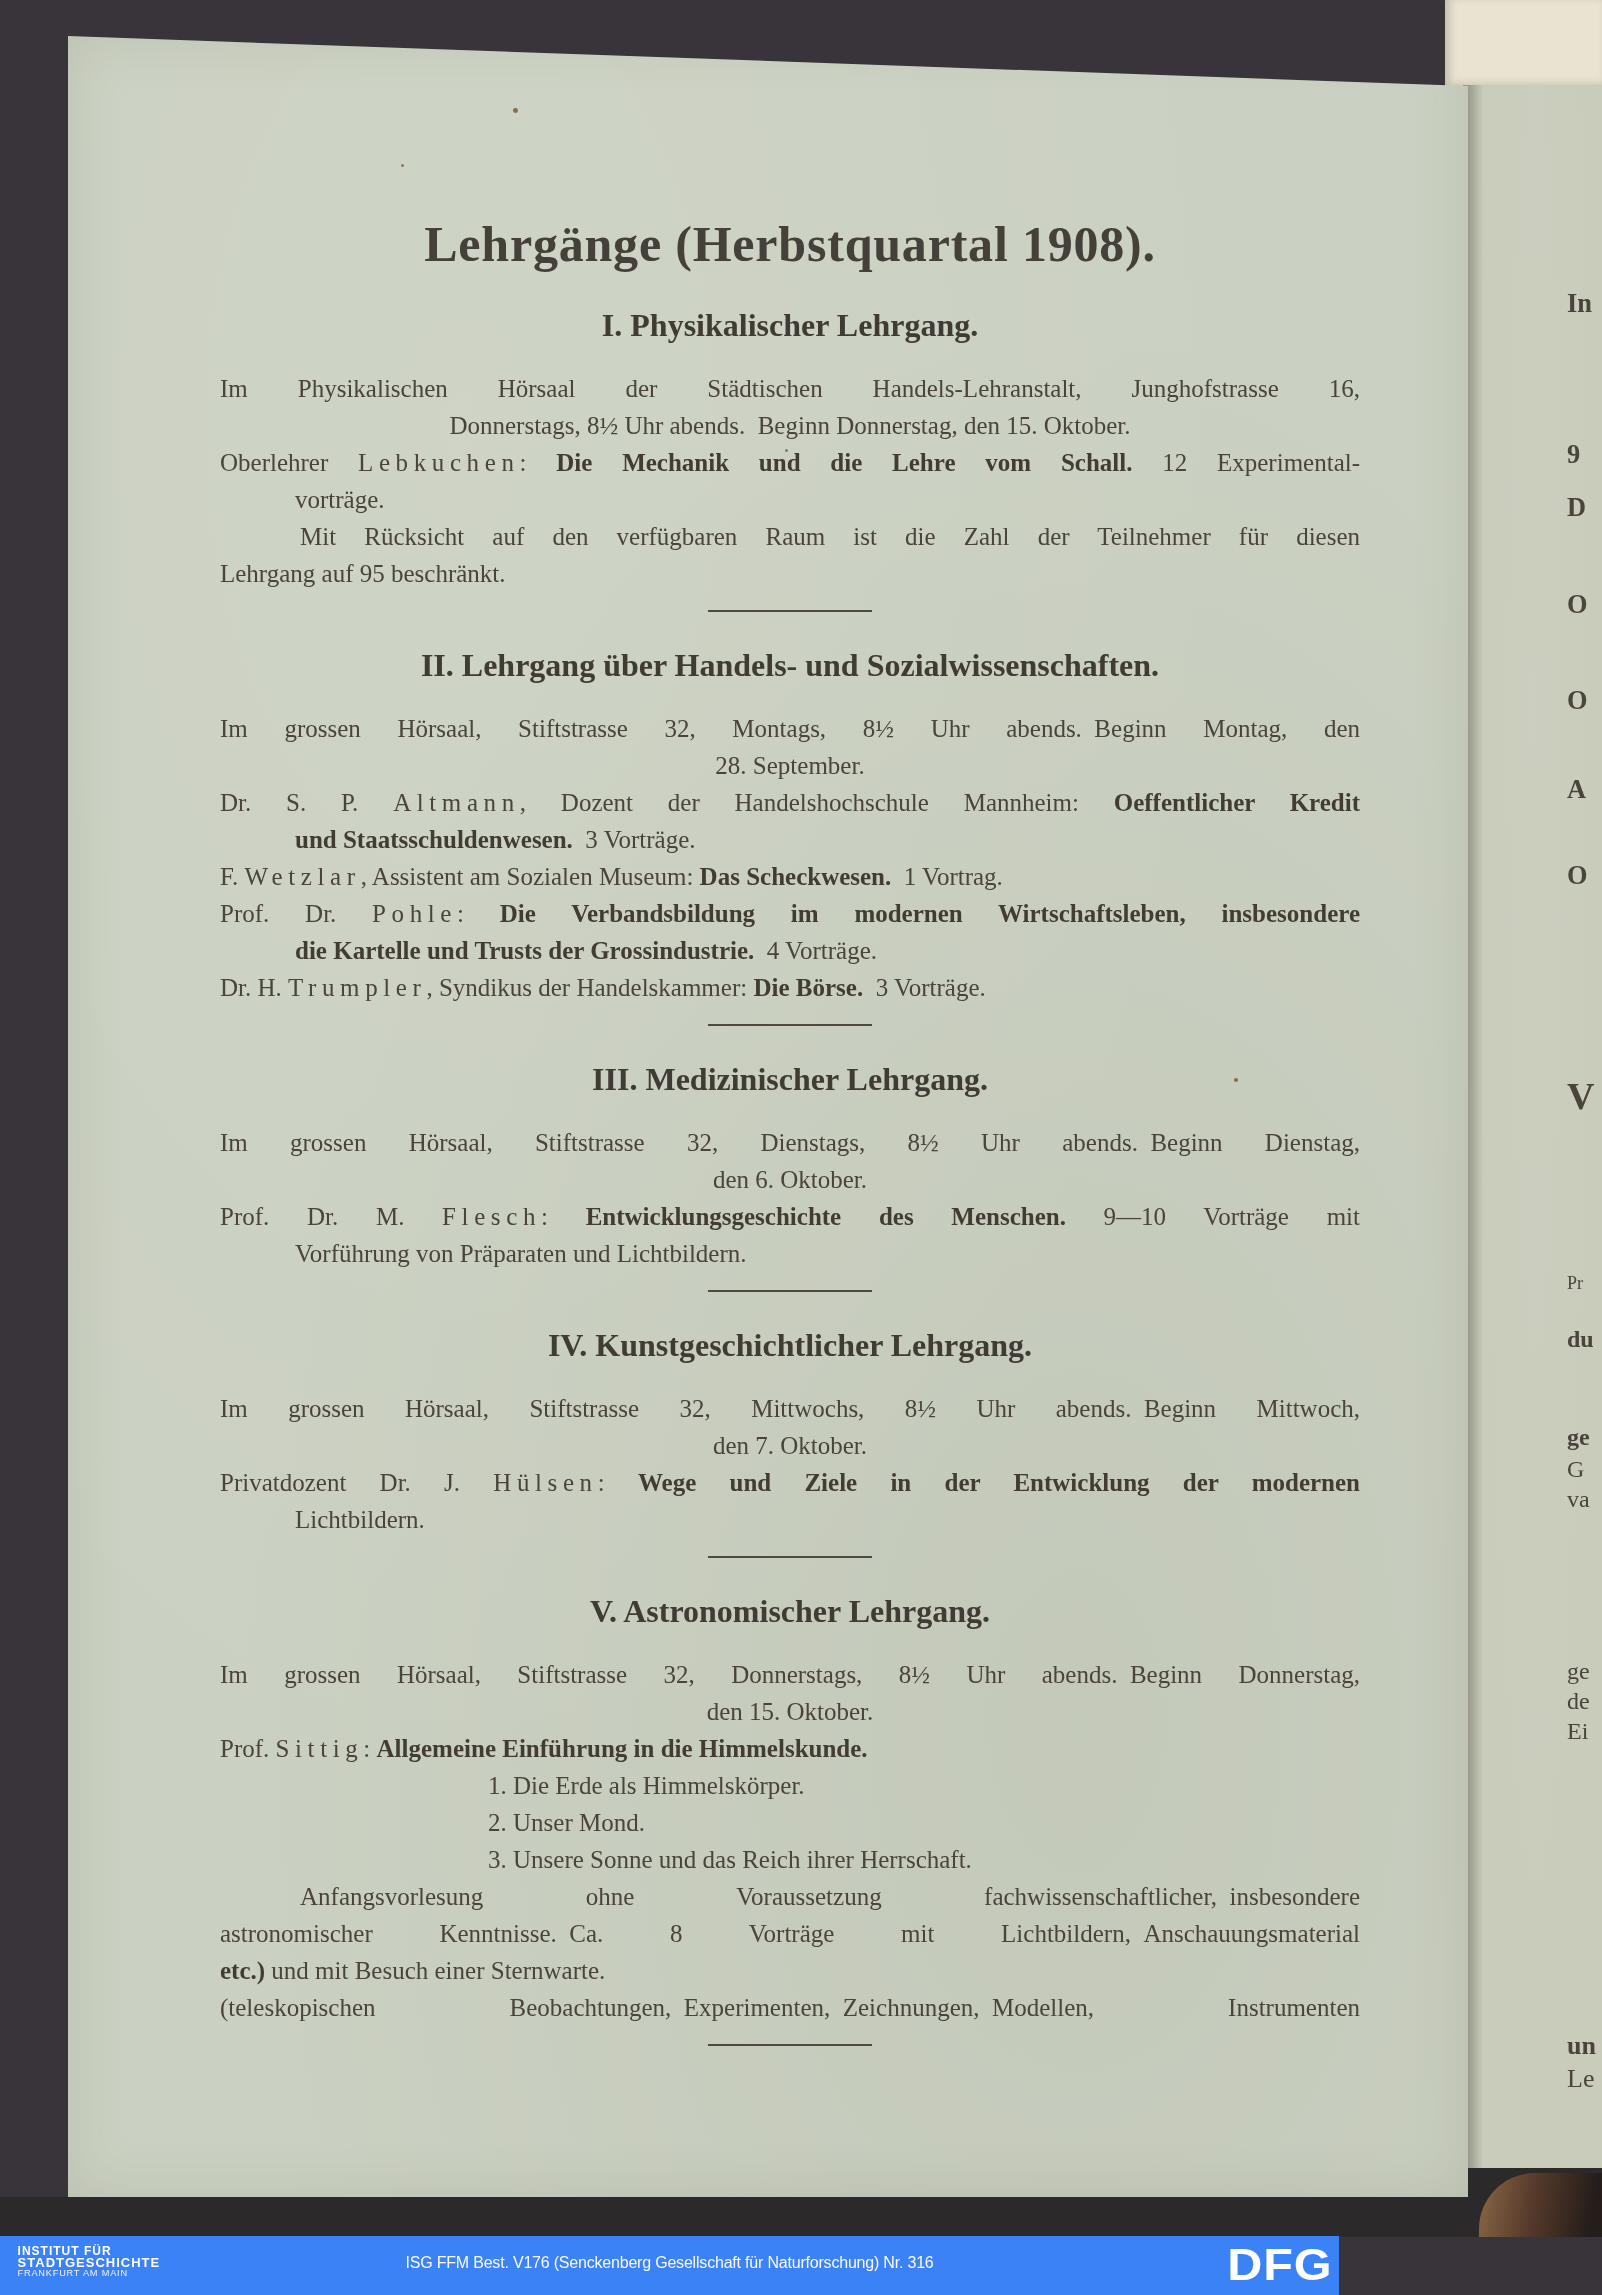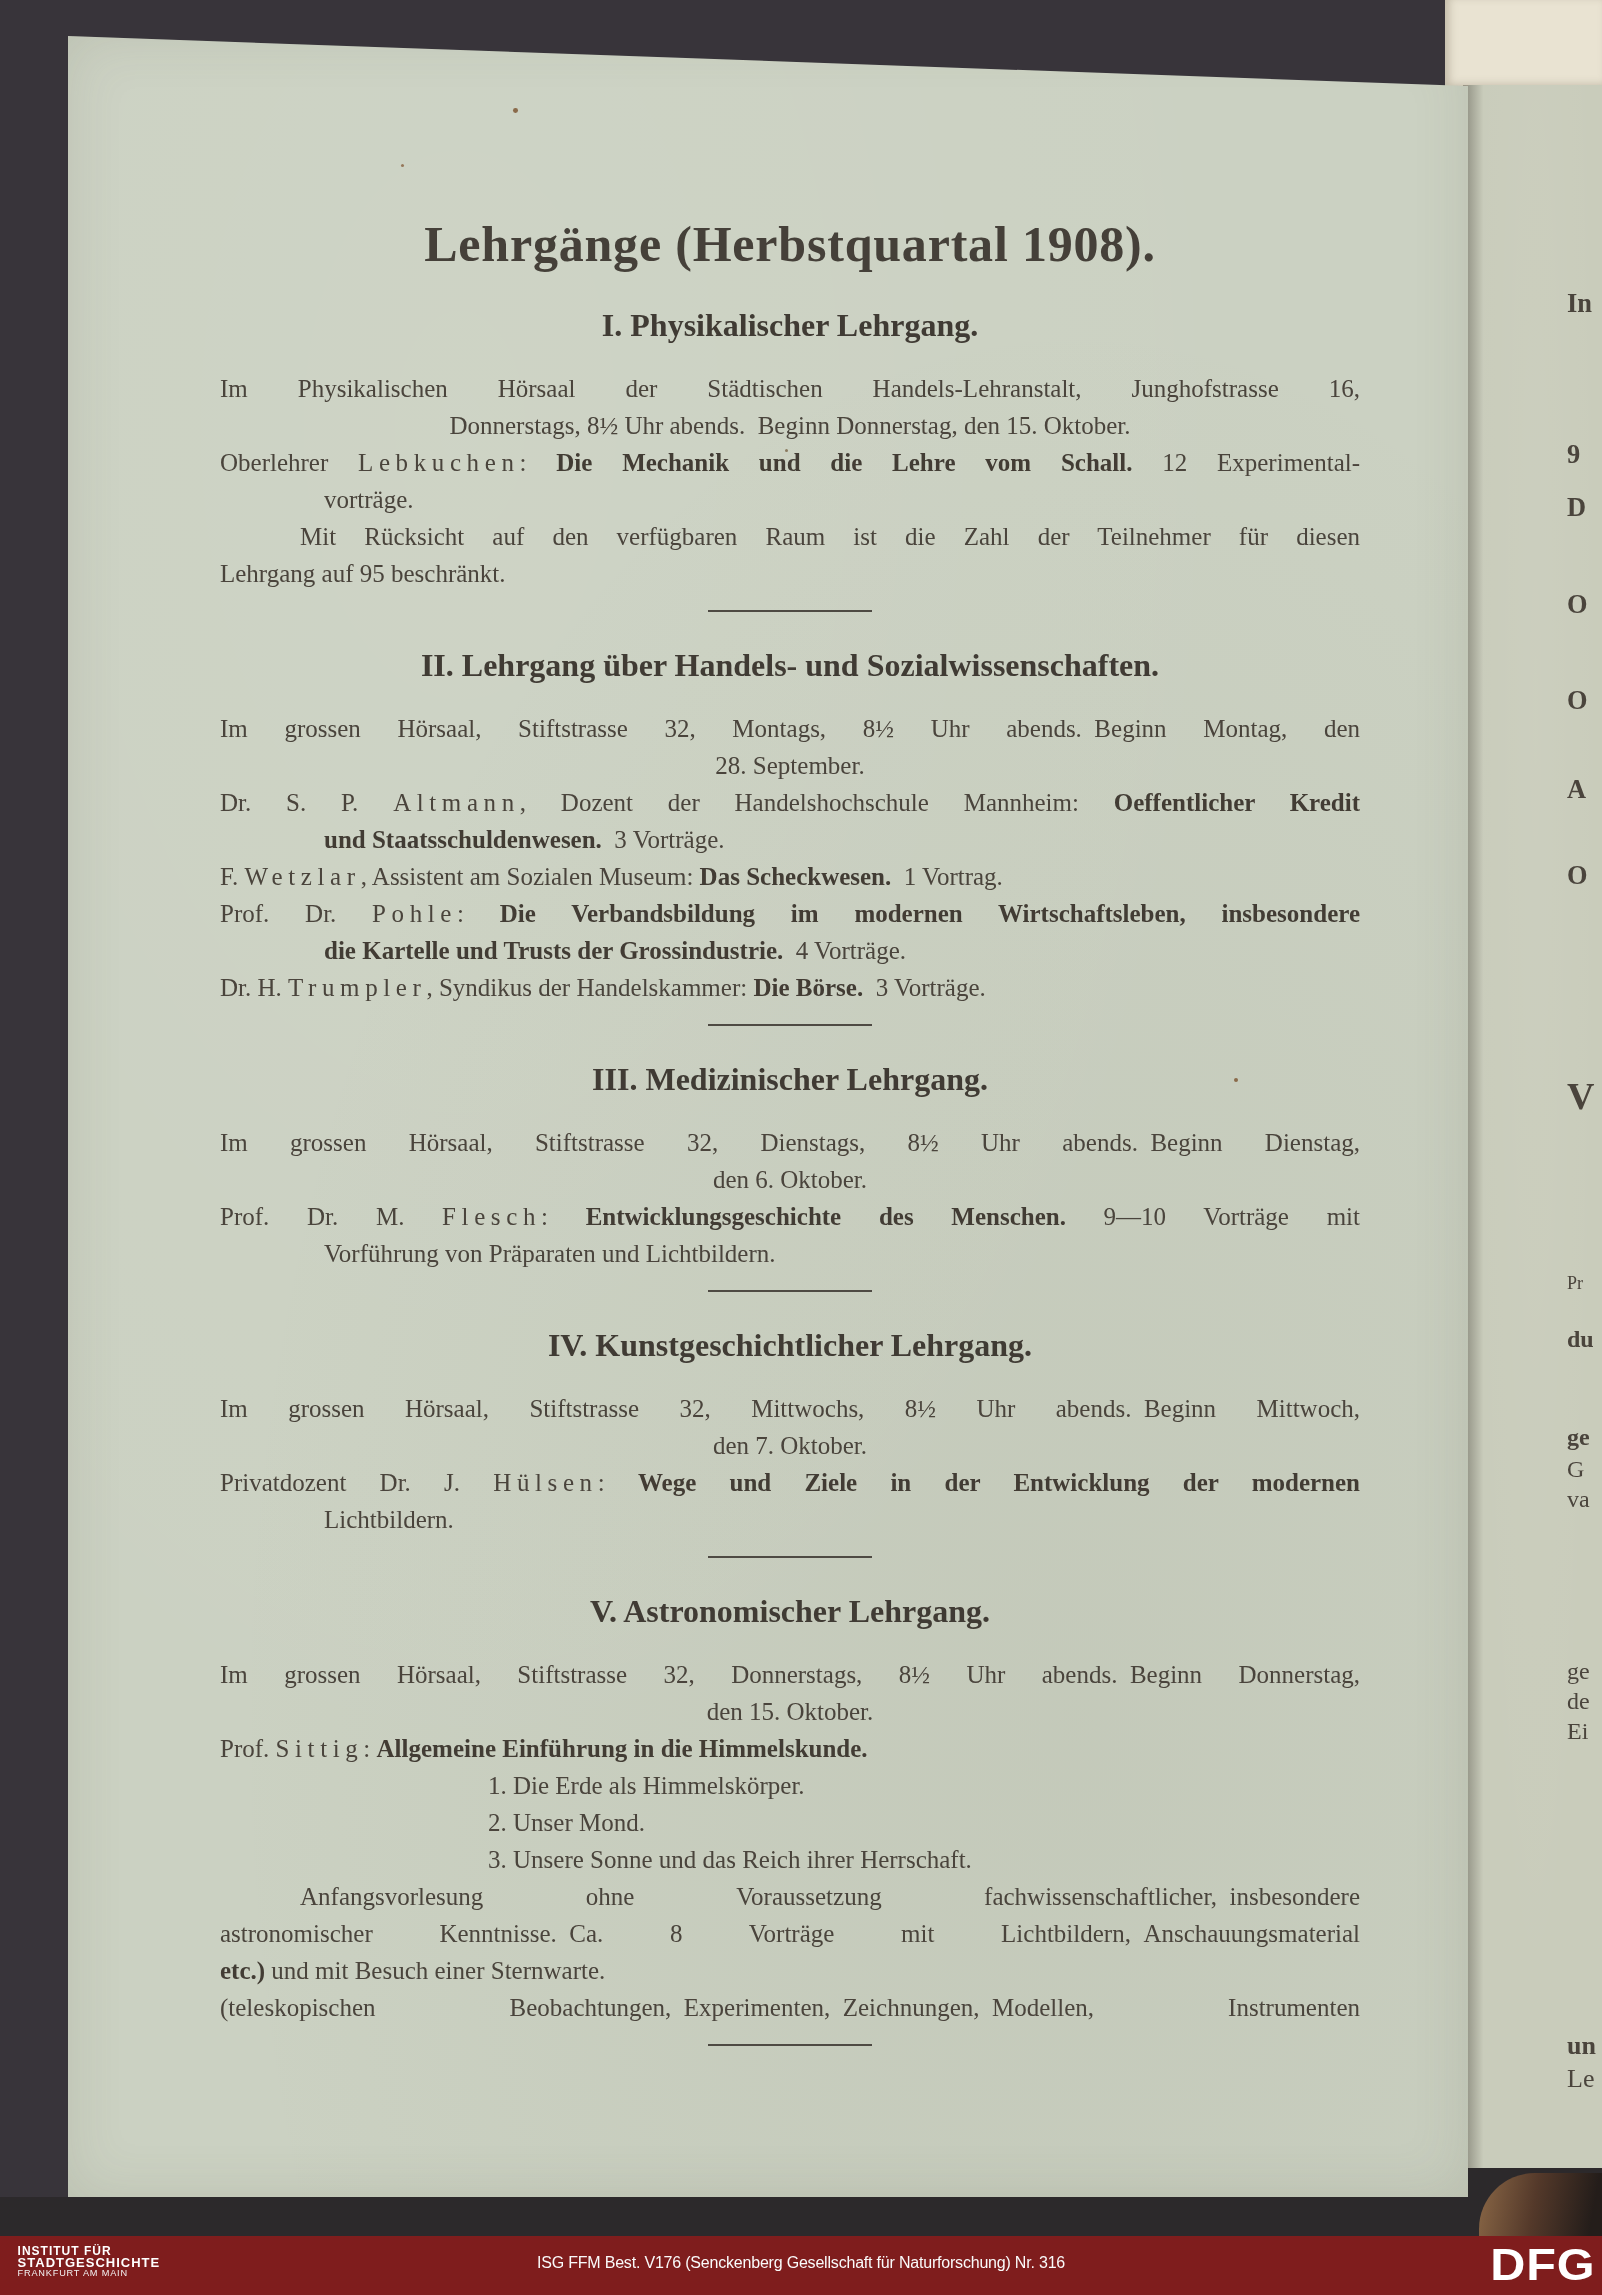--- a/index.html
+++ b/index.html
@@ -58,30 +58,30 @@
   }
   .sec-heading{
     margin:35px 0 0 0;text-align:center;
     font-size:32px;line-height:37px;font-weight:bold;color:#403b34;
   }
   .lines{margin-top:26px;font-size:25px;}
   .ln{min-height:37px;line-height:37px;text-align:left;}
   .ln.c{text-align:center;}
   .ln.j{text-align:justify;text-align-last:justify;}
   .ln.ind{text-indent:80px;}
-  .ln.h2{margin-left:104px;}
+  .ln.h2{margin-left:75px;}
   .ln.num{margin-left:268px;}
   .b{font-weight:bold;color:#423c34;}
   .sp{letter-spacing:5.6px;}
   .divider{
     width:164px;height:2.4px;background:#4e4a43;margin:17.6px auto 0 auto;
   }
   
   .footer-bar{
-    position:absolute;left:0;top:2236px;width:1602px;height:59px;background:#7f1d1d;
+    position:absolute;left:0;top:2236px;width:1339px;height:59px;background:#3b82f6;
     font-family:"Liberation Sans","DejaVu Sans",sans-serif;color:#ffffff;
   }
   .isg-logo{position:absolute;left:17.6px;top:9.6px;line-height:1;}
   .isg-l1{font-size:12px;font-weight:bold;letter-spacing:1px;line-height:11.2px;}
   .isg-l2{font-size:13px;font-weight:bold;letter-spacing:1px;line-height:11.2px;}
   .isg-l3{font-size:9.2px;font-weight:normal;letter-spacing:0.8px;line-height:10.4px;color:#f3f3f3;}
   .citation{
     position:absolute;left:50%;top:17.6px;transform:translateX(-50%);
     font-size:16px;letter-spacing:-0.2px;color:#fafafa;white-space:nowrap;
   }

